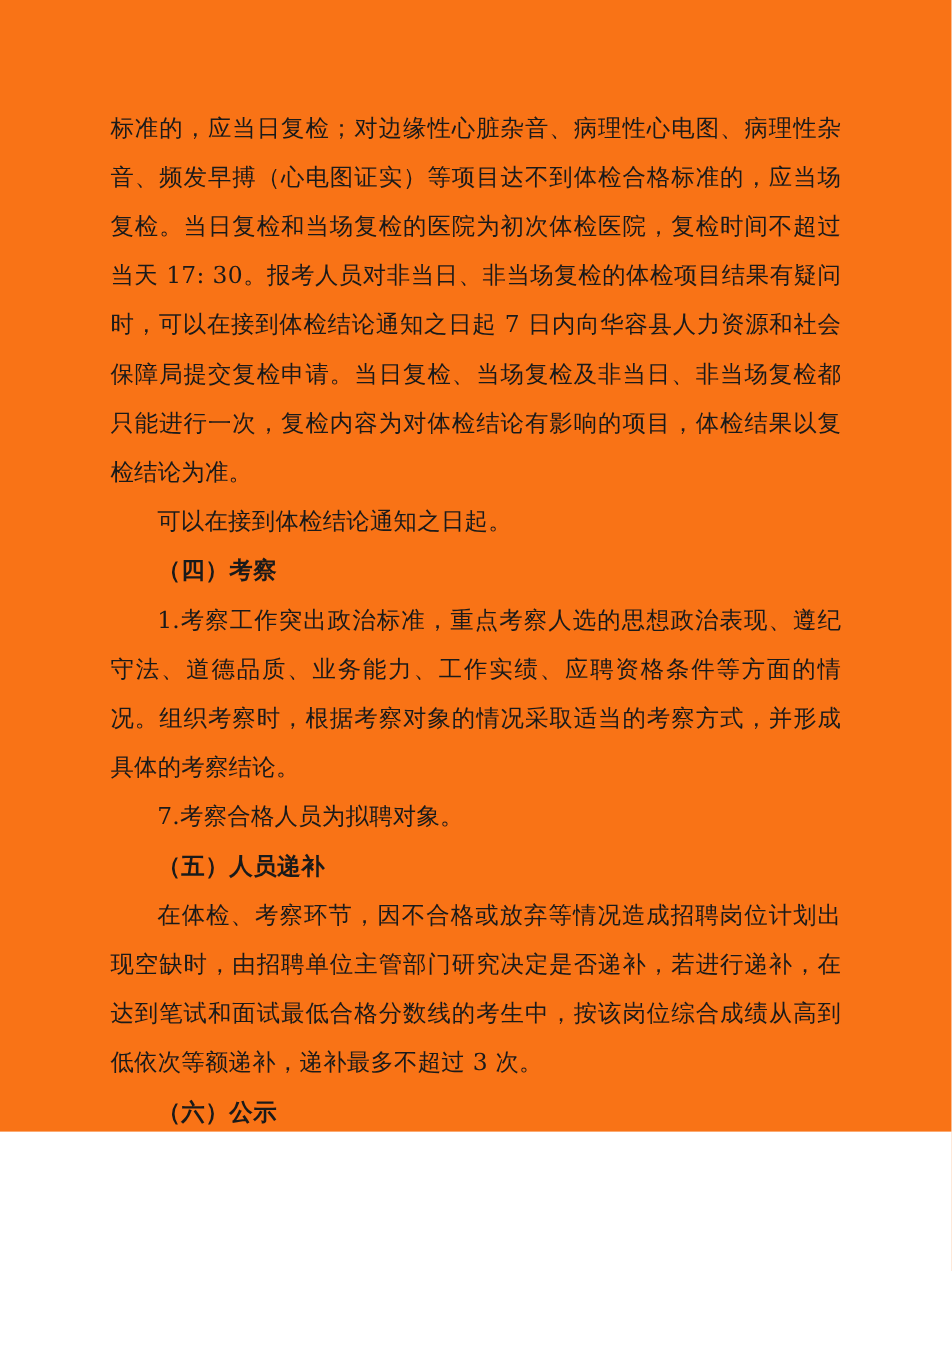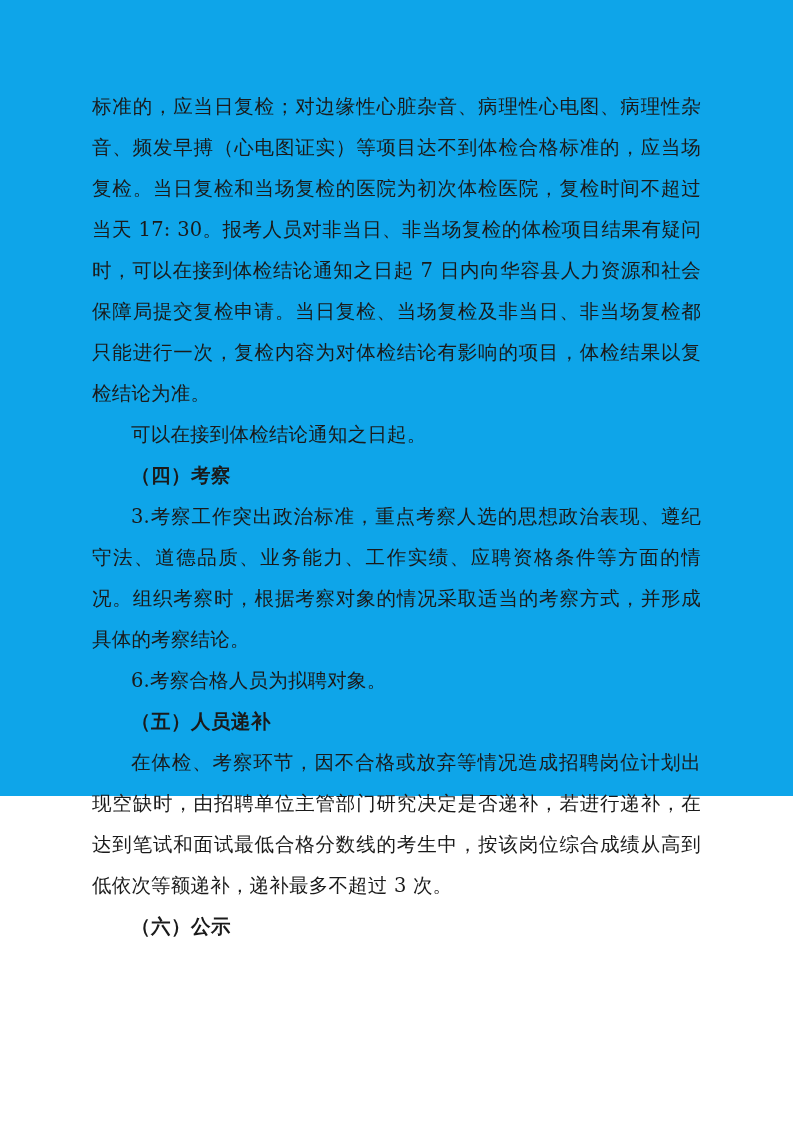--- a/index.html
+++ b/index.html
@@ -10,24 +10,24 @@
   body {
     width: 793px;
     height: 1122px;
     font-family: "DejaVu Serif", "Liberation Serif", serif;
     color: #1a1a1a;
     overflow: hidden;
   }
   .page {
     position: relative;
     width: 793px;
-    height: 796px;
+    height: 943px;
     box-sizing: border-box;
     padding: 86px 92px 70px 92px;
-    background: #0ea5e9;
+    background: #f97316;
   }
   .doc-body {
     font-size: 19.5px;
     line-height: 41px;
     text-align: justify;
     text-justify: inter-ideograph;
     letter-spacing: 0.2px;
   }
   p {
     margin: 0;
@@ -52,23 +52,23 @@
 <div class="page">
   <div class="doc-body">
 
     <p class="para para-flow">标准的，应当日复检；对边缘性心脏杂音、病理性心电图、病理性杂音、频发早搏（心电图证实）等项目达不到体检合格标准的，应当场复检。当日复检和当场复检的医院为初次体检医院，复检时间不超过当天 17: 30。报考人员对非当日、非当场复检的体检项目结果有疑问时，可以在接到体检结论通知之日起 7 日内向华容县人力资源和社会保障局提交复检申请。当日复检、当场复检及非当日、非当场复检都只能进行一次，复检内容为对体检结论有影响的项目，体检结果以复检结论为准。</p>
 
     <p class="para">可以在接到体检结论通知之日起。</p>
 
     <p class="heading">（四）考察</p>
 
 
-    <p class="para">3.考察工作突出政治标准，重点考察人选的思想政治表现、遵纪守法、道德品质、业务能力、工作实绩、应聘资格条件等方面的情况。组织考察时，根据考察对象的情况采取适当的考察方式，并形成具体的考察结论。</p>
+    <p class="para">1.考察工作突出政治标准，重点考察人选的思想政治表现、遵纪守法、道德品质、业务能力、工作实绩、应聘资格条件等方面的情况。组织考察时，根据考察对象的情况采取适当的考察方式，并形成具体的考察结论。</p>
 
-    <p class="para">6.考察合格人员为拟聘对象。</p>
+    <p class="para">7.考察合格人员为拟聘对象。</p>
 
     <p class="heading">（五）人员递补</p>
 
     <p class="para">在体检、考察环节，因不合格或放弃等情况造成招聘岗位计划出现空缺时，由招聘单位主管部门研究决定是否递补，若进行递补，在达到笔试和面试最低合格分数线的考生中，按该岗位综合成绩从高到低依次等额递补，递补最多不超过 3 次。</p>
 
     <p class="heading">（六）公示</p>
 
 
   </div>
 </div>

